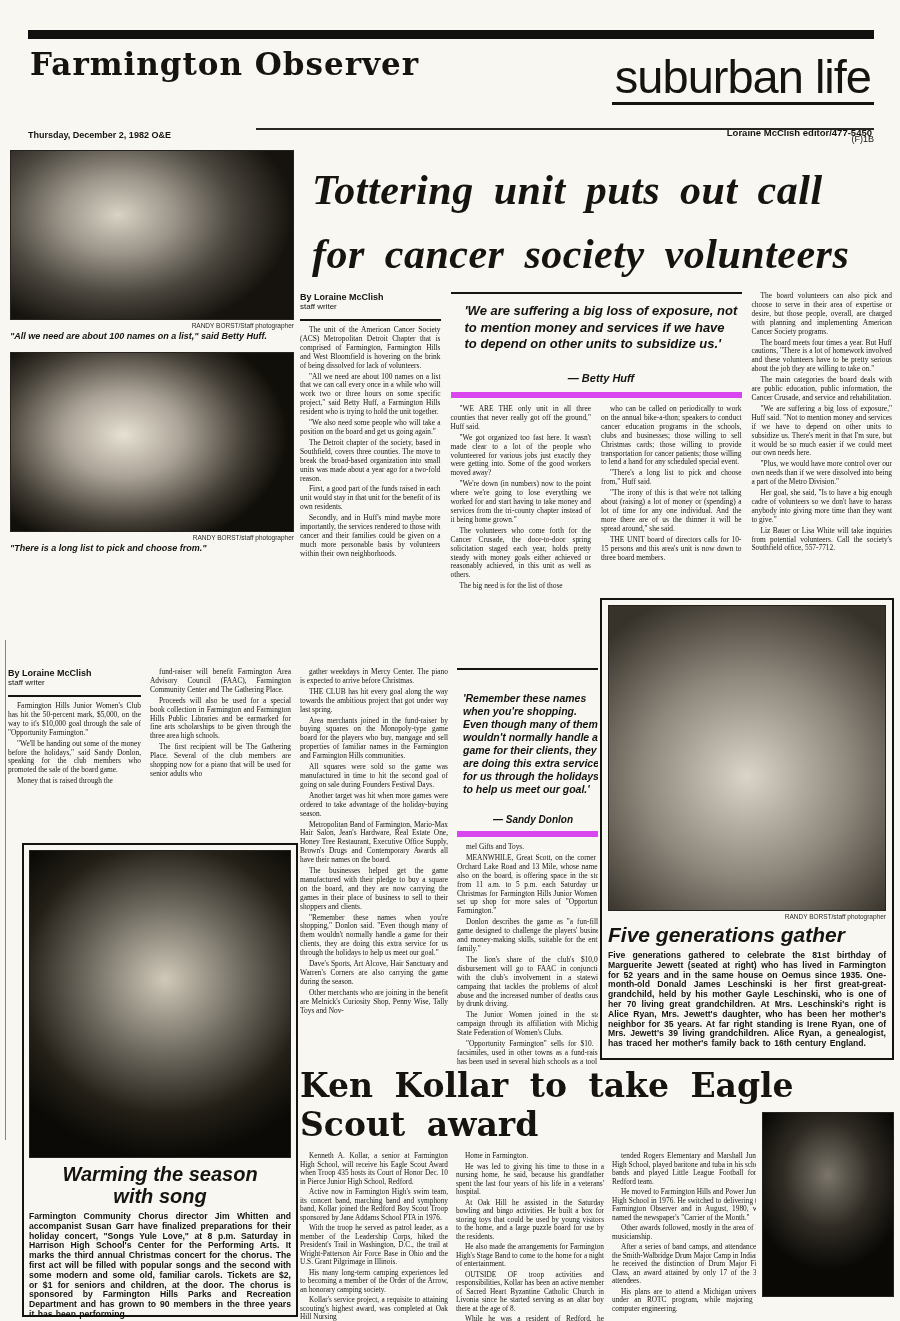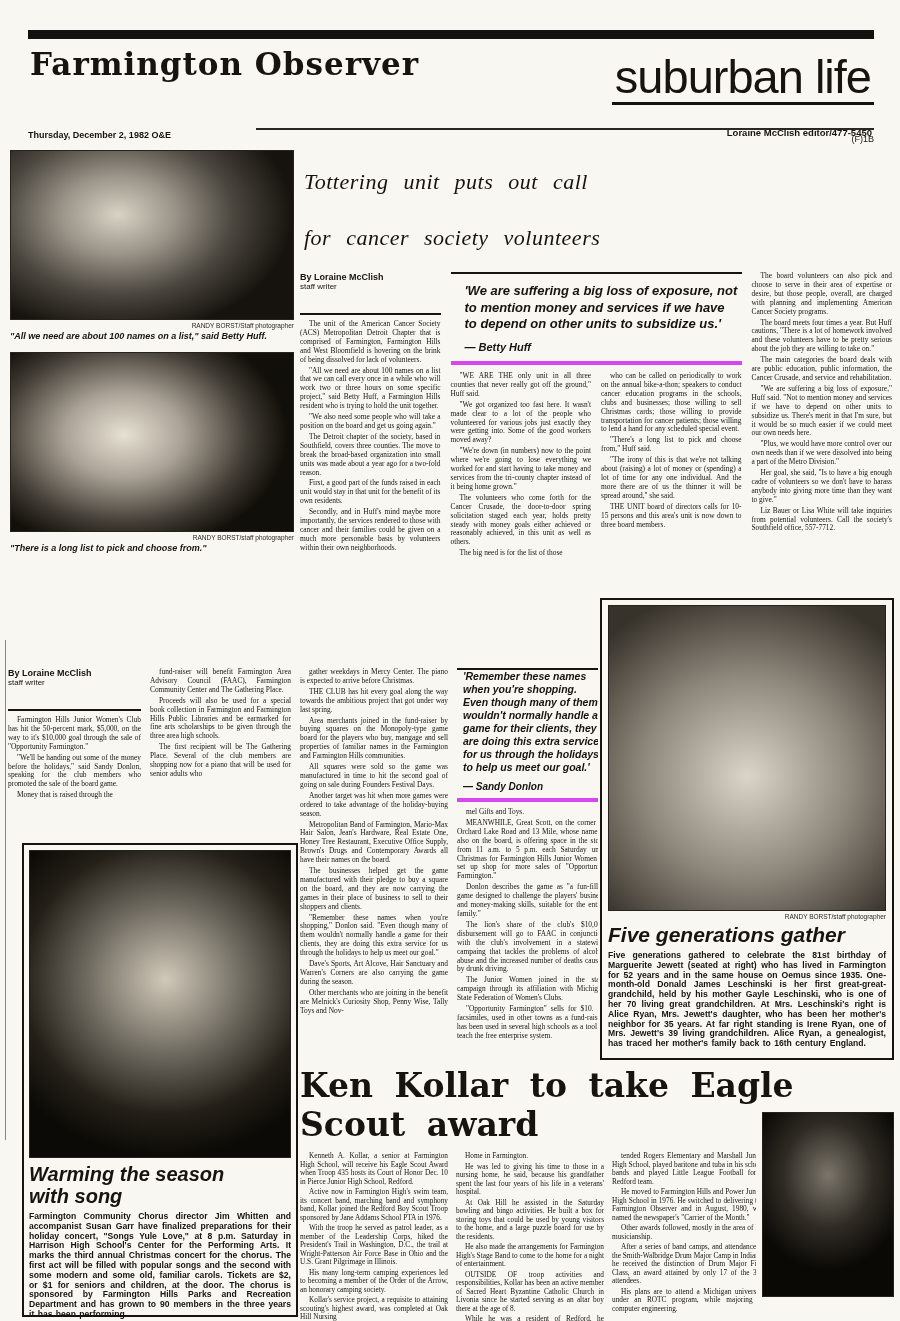--- a/index.html
+++ b/index.html
@@ -40,63 +40,63 @@
   .lphoto1{position:absolute;left:10px;top:150px;width:284px;}
   .lphoto1 .ph{height:170px;}
   .lphoto2{position:absolute;left:10px;top:352px;width:284px;}
   .lphoto2 .ph{height:180px;}
 
   
   .bodytext p{margin:0 0 2px;text-indent:9px;text-align:justify;
               font-size:7.4px;line-height:8.9px;}
   .byline{font-family:"Liberation Sans",sans-serif;font-weight:bold;font-size:9px;line-height:10px;}
   .byrole{font-family:"Liberation Sans",sans-serif;font-size:8px;line-height:9px;
-          border-bottom:2px solid #17140f;padding-bottom:22px;margin-bottom:5px;}
+          border-bottom:2px solid #17140f;padding-bottom:8px;margin-bottom:5px;}
 
   
   .a1{position:absolute;left:300px;top:152px;width:592px;}
-  .a1 h1{margin:4px;font-family:"Liberation Serif",serif;font-style:italic;font-weight:normal;
-         font-size:22px;line-height:52px;word-spacing:9px;letter-spacing:.5px;}
+  .a1 h1{margin:12px;font-family:"Liberation Serif",serif;font-style:italic;font-weight:bold;
+         font-size:42px;line-height:52px;word-spacing:9px;letter-spacing:.5px;}
   .a1-cols{display:grid;grid-template-columns:repeat(4,1fr);grid-template-rows:auto 1fr;
            column-gap:10px;margin-top:8px;height:322px;overflow:hidden;}
   .a1 .c1{grid-area:1/1/3/2;}
   .a1 .pq{grid-area:1/2/2/4;}
   .a1 .c2{grid-area:2/2/3/3;}
   .a1 .c3{grid-area:2/3/3/4;}
   .a1 .c4{grid-area:1/4/3/5;}
-  .pq{border-top:2px solid #17140f;border-bottom:4px solid #d946ef;
+  .pq{border-top:2px solid #17140f;border-bottom:6px solid #d946ef;
       font-family:"Liberation Sans",sans-serif;font-weight:bold;font-style:italic;}
   .a1 .pq{font-size:13px;line-height:16.5px;padding:9px 4px 6px 14px;margin-bottom:7px;}
-  .pq .attr{text-align:left;font-size:11px;margin-top:6px;}
+  .pq .attr{text-align:center;font-size:11px;margin-top:17px;}
 
   
   .h2a{position:absolute;left:8px;top:568px;font-family:"DejaVu Serif",serif;font-weight:bold;
        font-size:43px;letter-spacing:.5px;}
   .h2b{position:absolute;left:8px;top:620px;font-family:"Liberation Serif",serif;font-weight:bold;
        font-style:italic;font-size:40px;word-spacing:14px;}
 
   
   .a2{position:absolute;left:8px;top:668px;width:590px;display:grid;
       grid-template-columns:133px 141px 148px 148px;column-gap:9px;height:396px;overflow:hidden;}
-  .a2 .pq{font-size:10.5px;line-height:13px;padding:0 2px 5px 6px;margin-bottom:6px;}
+  .a2 .pq{font-size:10.5px;line-height:13px;padding:22px 2px 5px 6px;margin-bottom:6px;}
   .a2 .pq .attr{font-size:10px;}
 
   
   .fg{position:absolute;left:600px;top:598px;width:294px;height:462px;border:2px solid #17140f;padding:5px 6px;}
   .fg .ph{height:306px;}
   .fg-h{font-family:"Liberation Sans",sans-serif;font-weight:bold;font-style:italic;
         font-size:21px;margin:3px 0 4px;}
   .box-cap{font-family:"Liberation Sans",sans-serif;font-weight:bold;font-size:8.6px;
            line-height:9.8px;text-align:justify;word-spacing:1px;}
 
   
   .ws{position:absolute;left:22px;top:843px;width:276px;height:474px;border:2px solid #17140f;padding:5px;}
   .ws .ph{height:308px;}
   .ws-h{font-family:"Liberation Sans",sans-serif;font-weight:bold;font-style:italic;
-        font-size:20px;line-height:22px;margin:5px 0 5px;}
+        font-size:20px;line-height:22px;margin:5px 0 5px;text-align:center;}
 
   
   .a3{position:absolute;left:300px;top:1066px;width:594px;}
   .a3 h1{margin:0 0 8px;font-family:"DejaVu Serif",serif;font-weight:bold;font-size:33px;word-spacing:10px;}
   .a3-cols{display:grid;grid-template-columns:148px 148px 152px;column-gap:8px;
            height:205px;overflow:hidden;width:456px;}
   .a3-cols p{font-size:7.3px;line-height:8.5px;}
   .kk-photo{position:absolute;left:762px;top:1112px;width:132px;height:185px;}
   .kk-cap{position:absolute;left:762px;top:1327px;font-family:"Liberation Sans",sans-serif;
           font-weight:bold;font-size:10px;}

